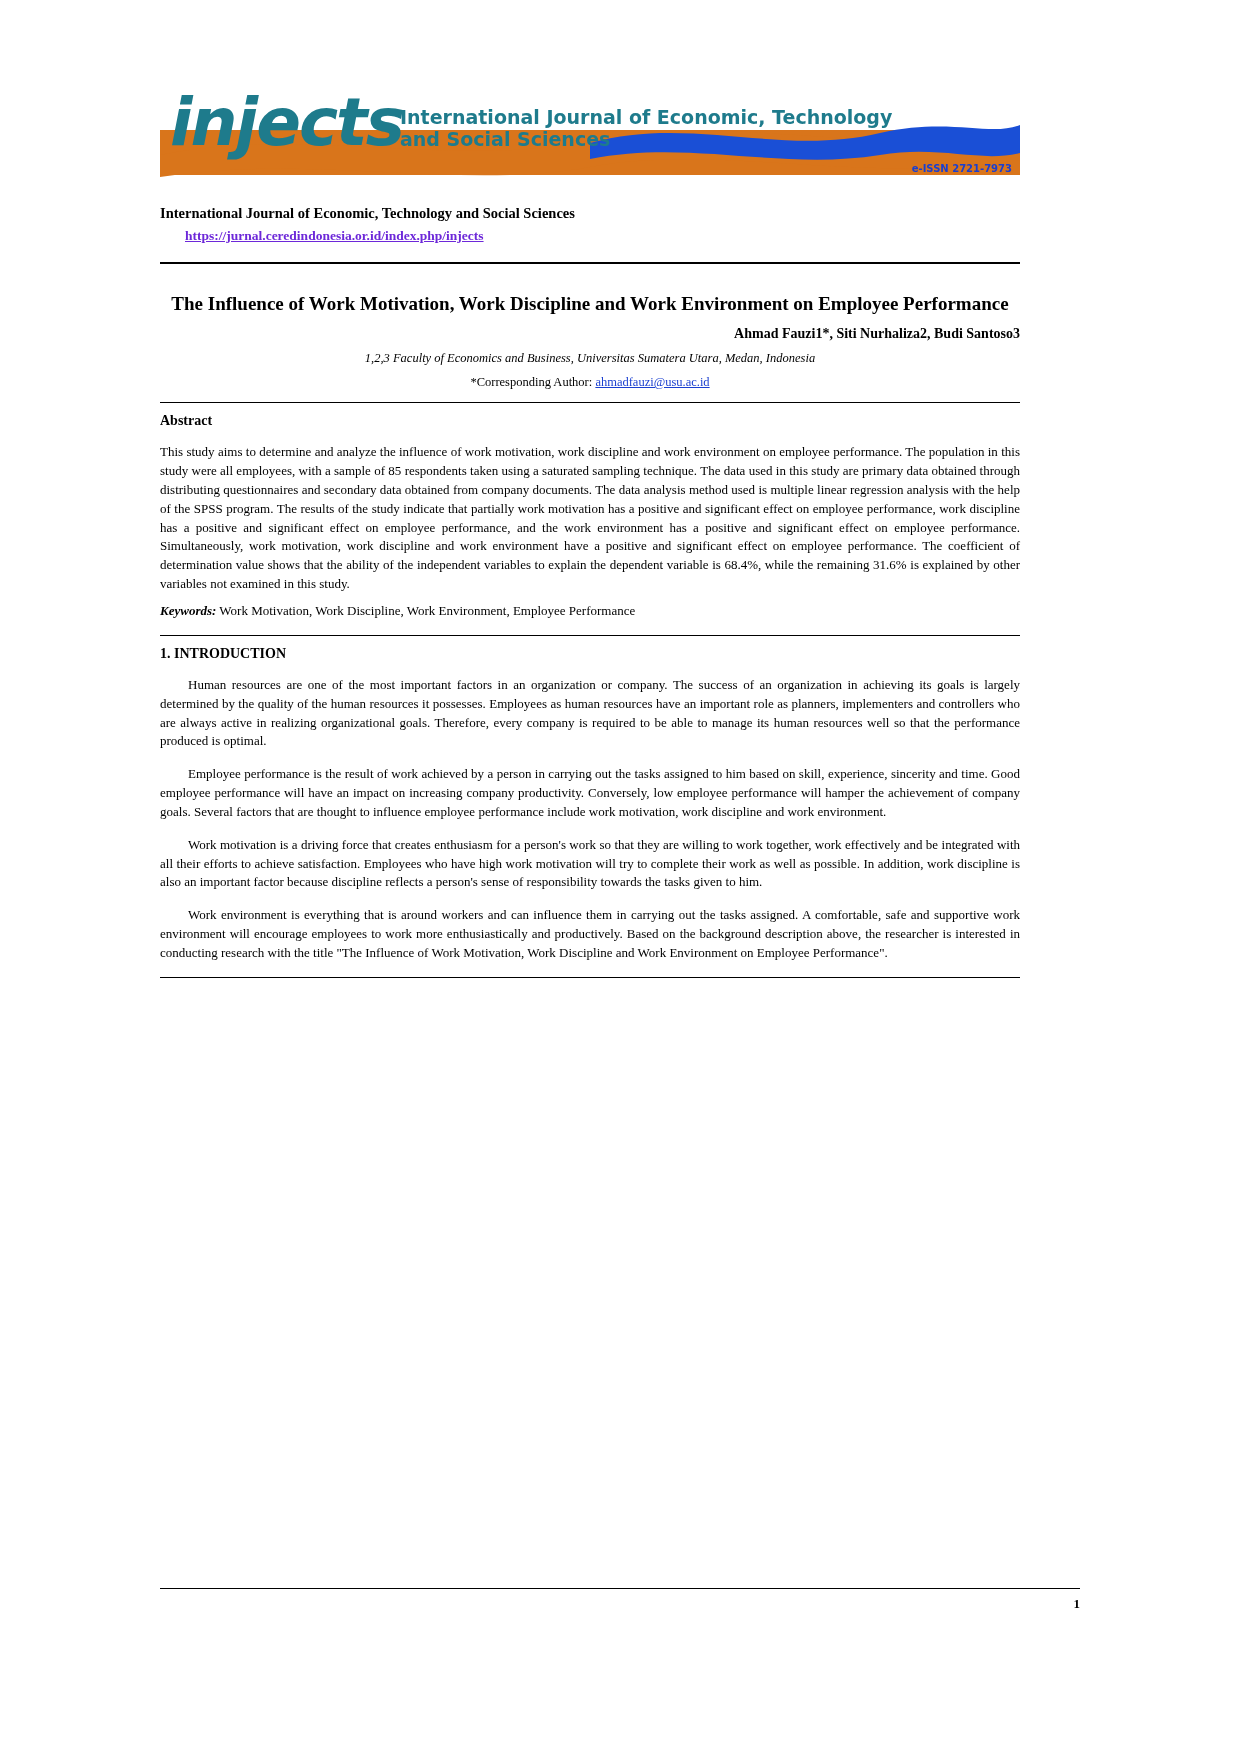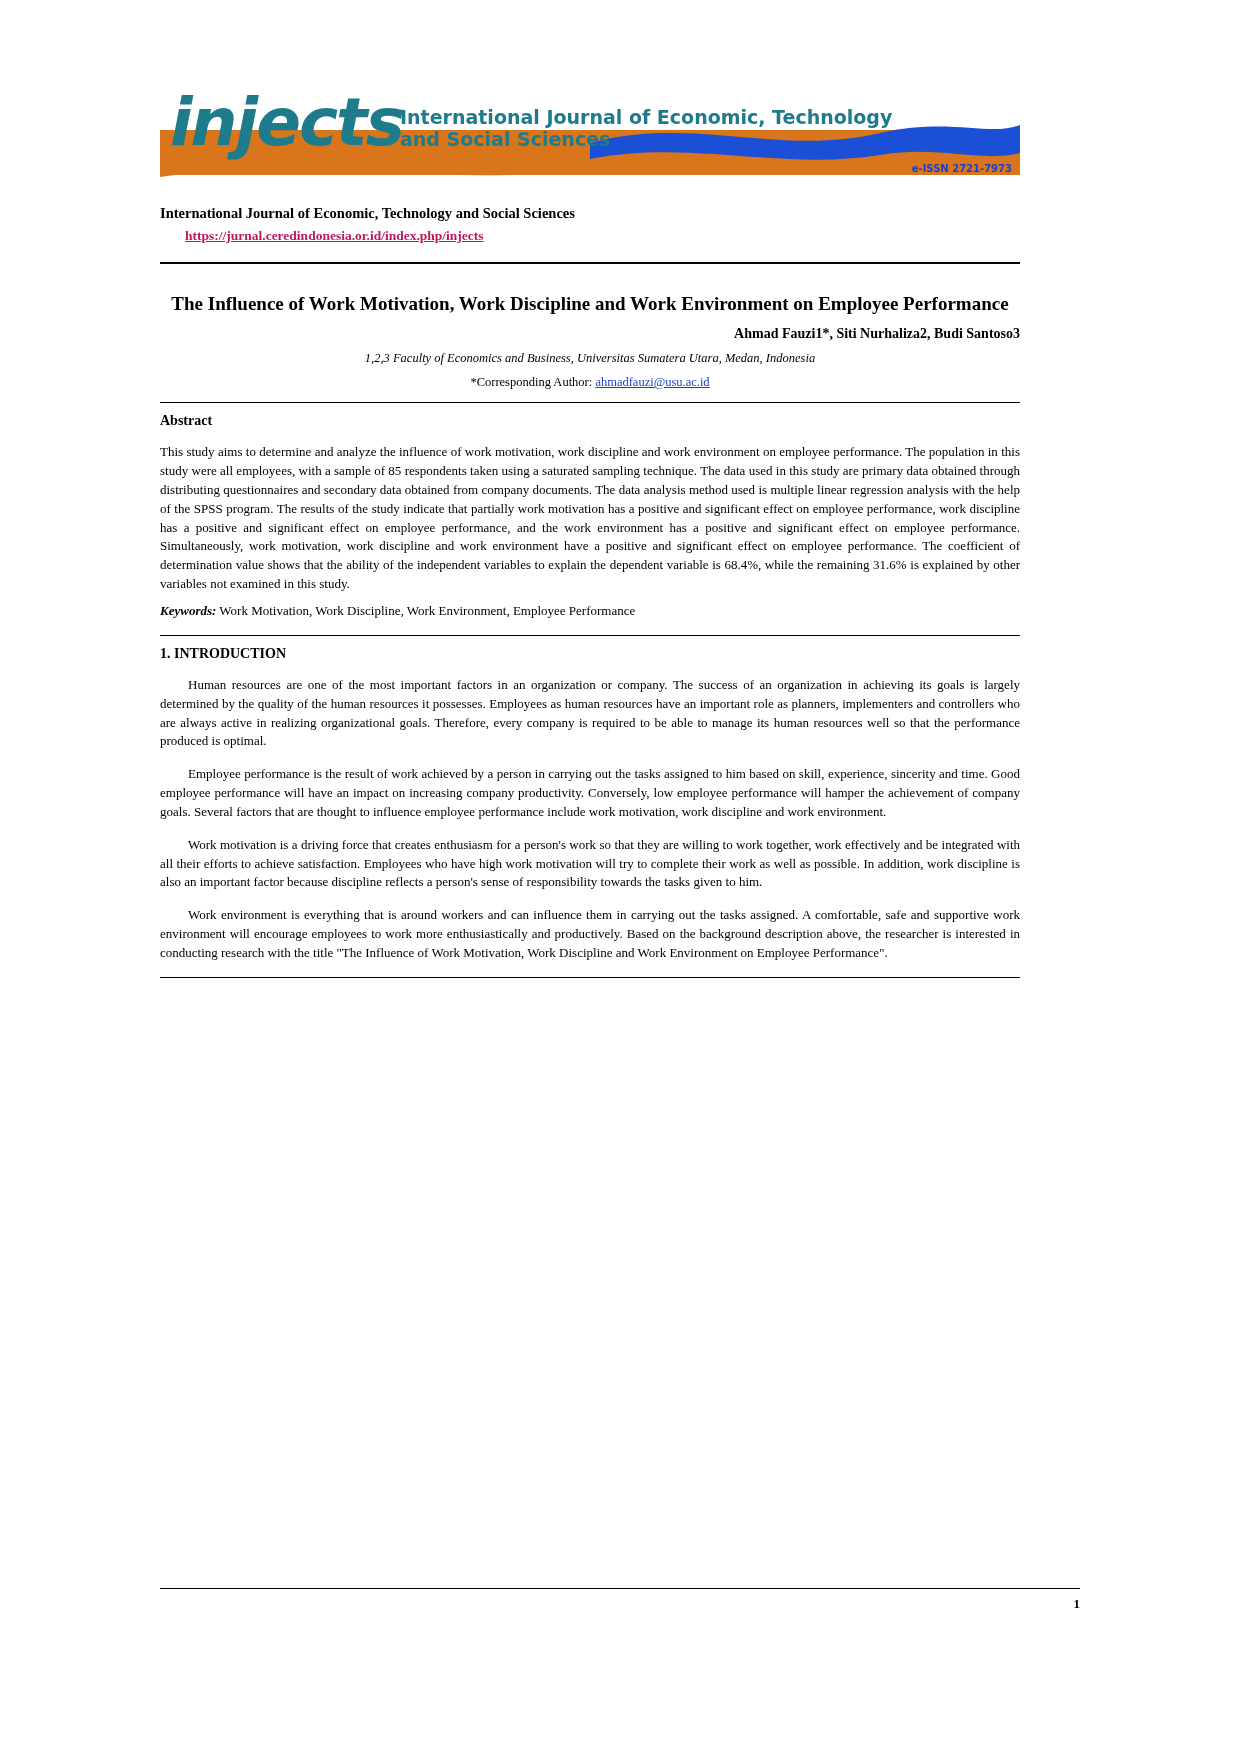--- a/index.html
+++ b/index.html
@@ -81,21 +81,21 @@
     font-size: 14.5px;
     color: #000000;
   }
   .header-url {
     position: absolute;
     left: 185px;
     top: 228px;
     font-family: "Liberation Serif", serif;
     font-weight: bold;
     font-size: 13.5px;
-    color: #be185d;
+    color: #6d28d9;
     text-decoration: underline;
   }
   .header-rule {
     position: absolute;
     left: 160px;
     top: 262px;
     width: 860px;
     height: 2px;
     background: #000000;
   }

